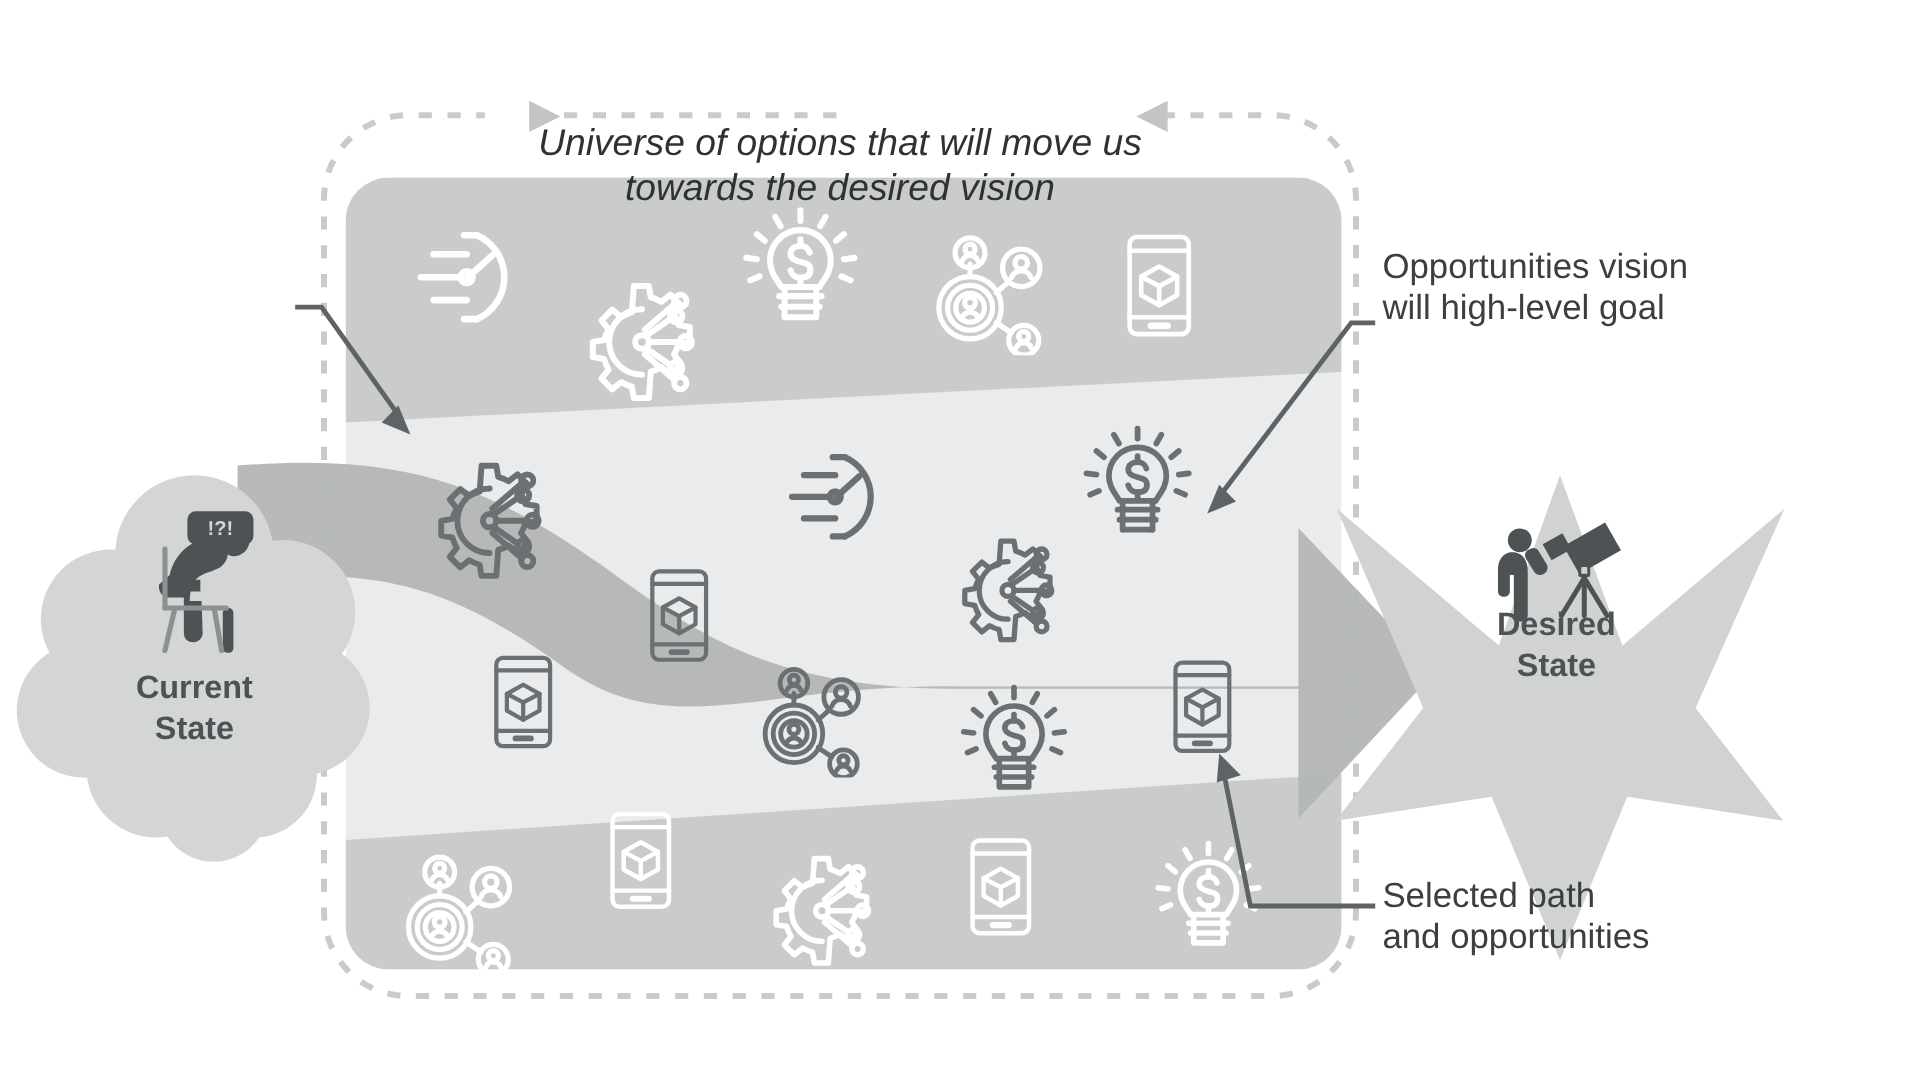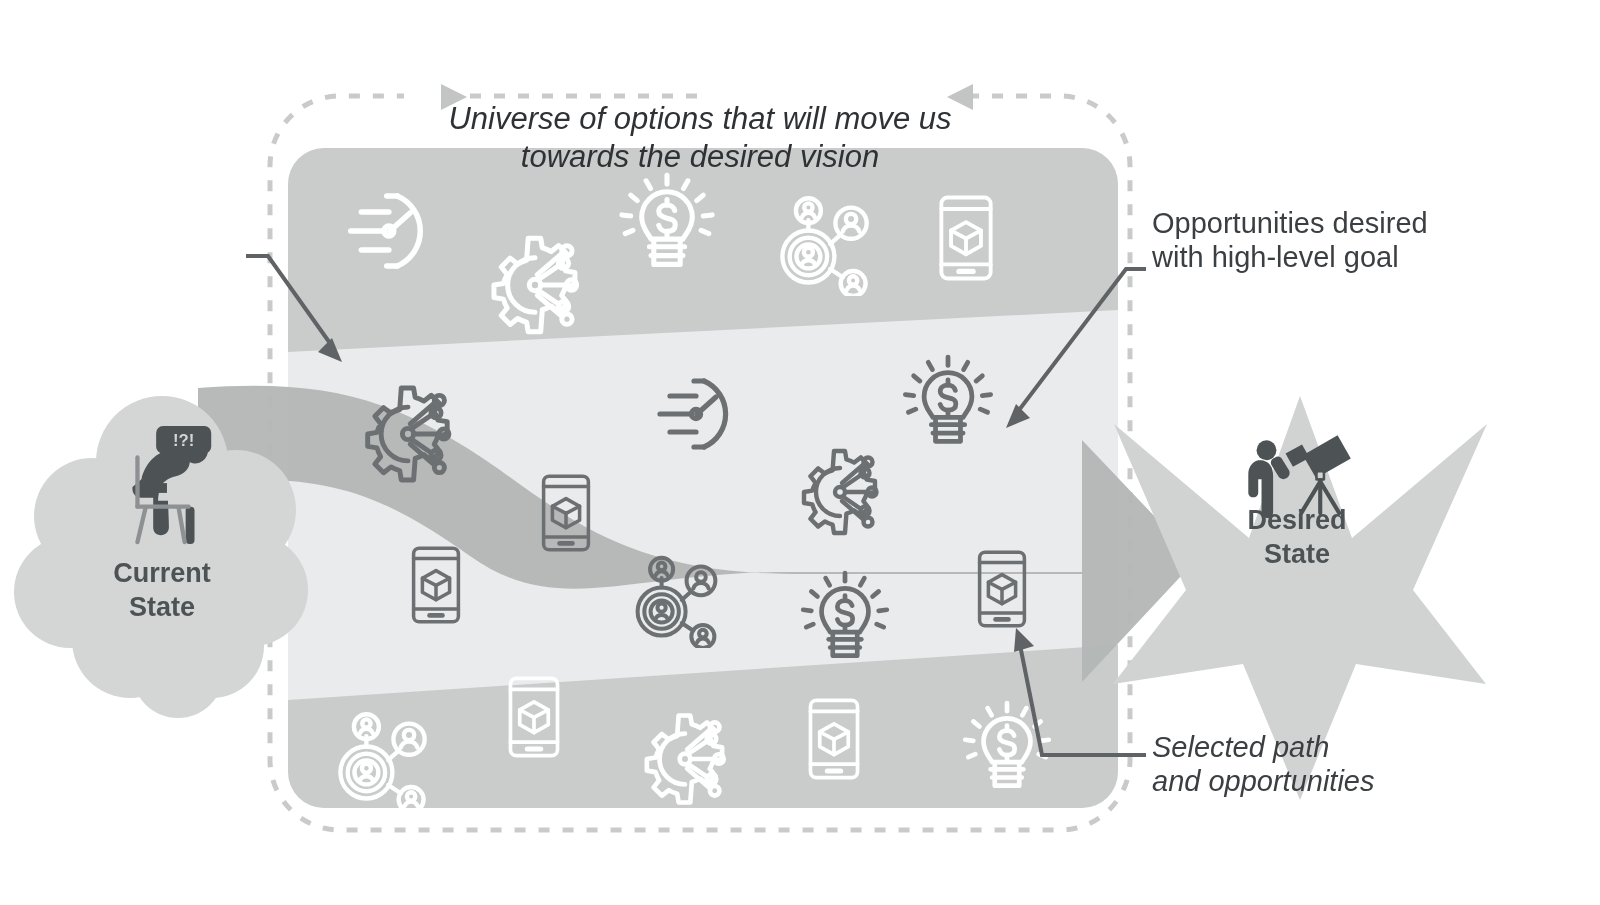--- a/index.html
+++ b/index.html
@@ -2,21 +2,21 @@
 <html><head>
 <meta charset="utf-8">
 <style>
   html,body{margin:0;padding:0;background:#ffffff;}
   body{width:1600px;height:905px;font-family:"Liberation Sans",sans-serif;overflow:hidden;}
   #stage{position:relative;width:1600px;height:905px;background:#fff;}
   #stage svg{position:absolute;top:0;left:0;}
   .lbl{position:absolute;color:#3b3f41;line-height:1.18;}
   .lbl-hl{left:96px;top:234px;width:250px;text-align:right;font-size:29px;}
   .lbl-opp{left:1152px;top:206px;width:320px;text-align:left;font-size:29px;}
-  .lbl-sel{left:1152px;top:730px;width:320px;text-align:left;font-size:29px;font-style:italic;}
+  .lbl-sel{left:1152px;top:730px;width:320px;text-align:left;font-size:29px;}
   .caption{position:absolute;left:440px;top:55px;width:520px;text-align:center;
            font-size:31px;font-style:italic;color:#2f3234;line-height:1.22;margin-top:45px;}
   .state-lbl{font-weight:bold;fill:#4d5254;font-family:"Liberation Sans",sans-serif;}
 </style>
 </head>
 <body>
 
 <div id="stage">
 
   <svg width="1600" height="905" viewBox="0 0 1600 905">
@@ -260,22 +260,22 @@
     </g>
   </svg>
 
   <div class="caption">
     <div>Universe of options that will move us</div>
     <div>towards the desired vision</div>
   </div>
 
 
   <div class="lbl lbl-opp">
-    <div>Opportunities desired</div>
-    <div>with high-level goal</div>
+    <div>Opportunities vision</div>
+    <div>will high-level goal</div>
   </div>
 
   <div class="lbl lbl-sel">
     <div>Selected path</div>
     <div>and opportunities</div>
   </div>
 
 </div>
 
 </body></html>

